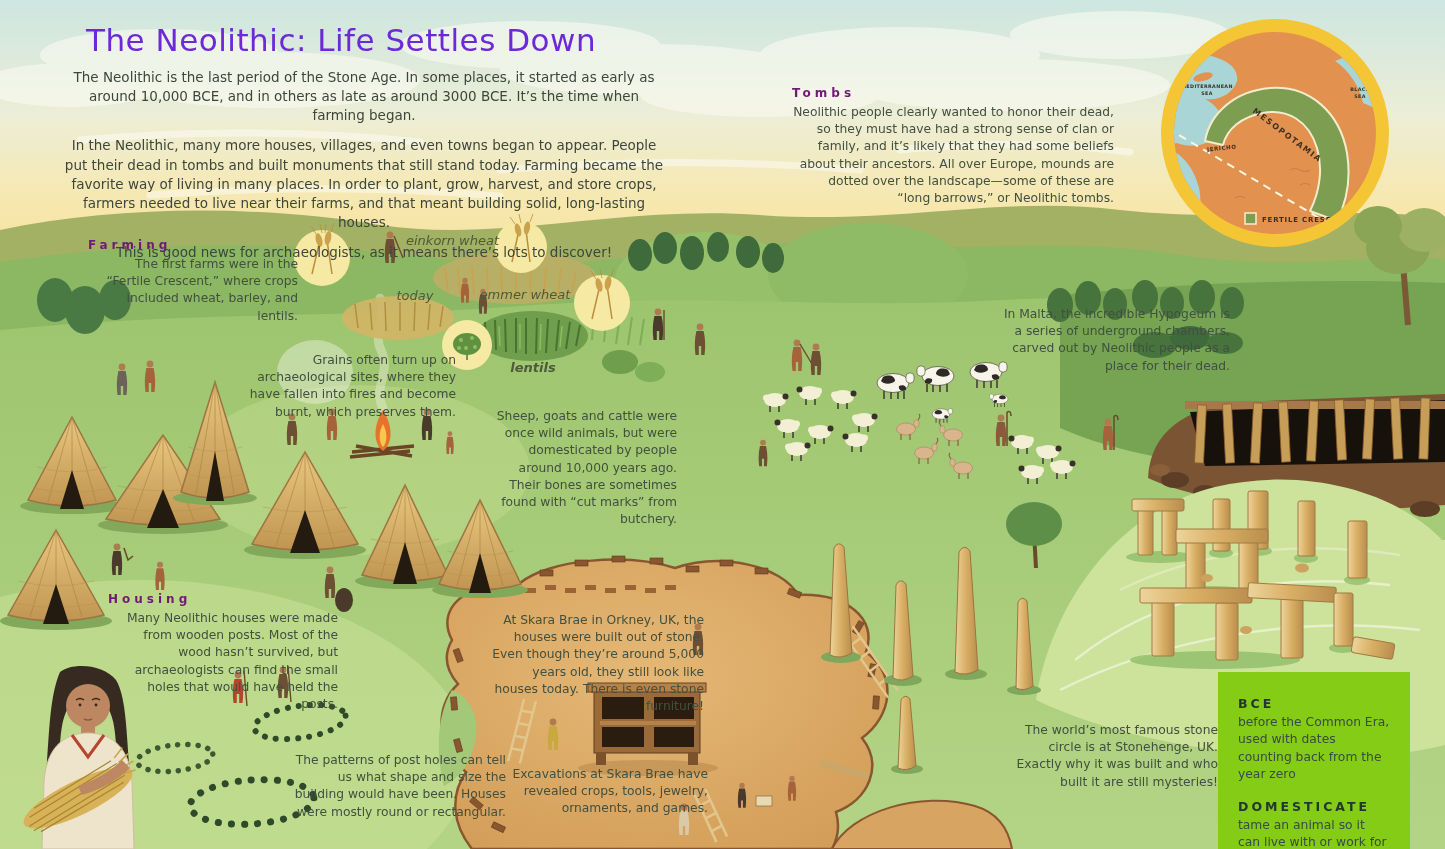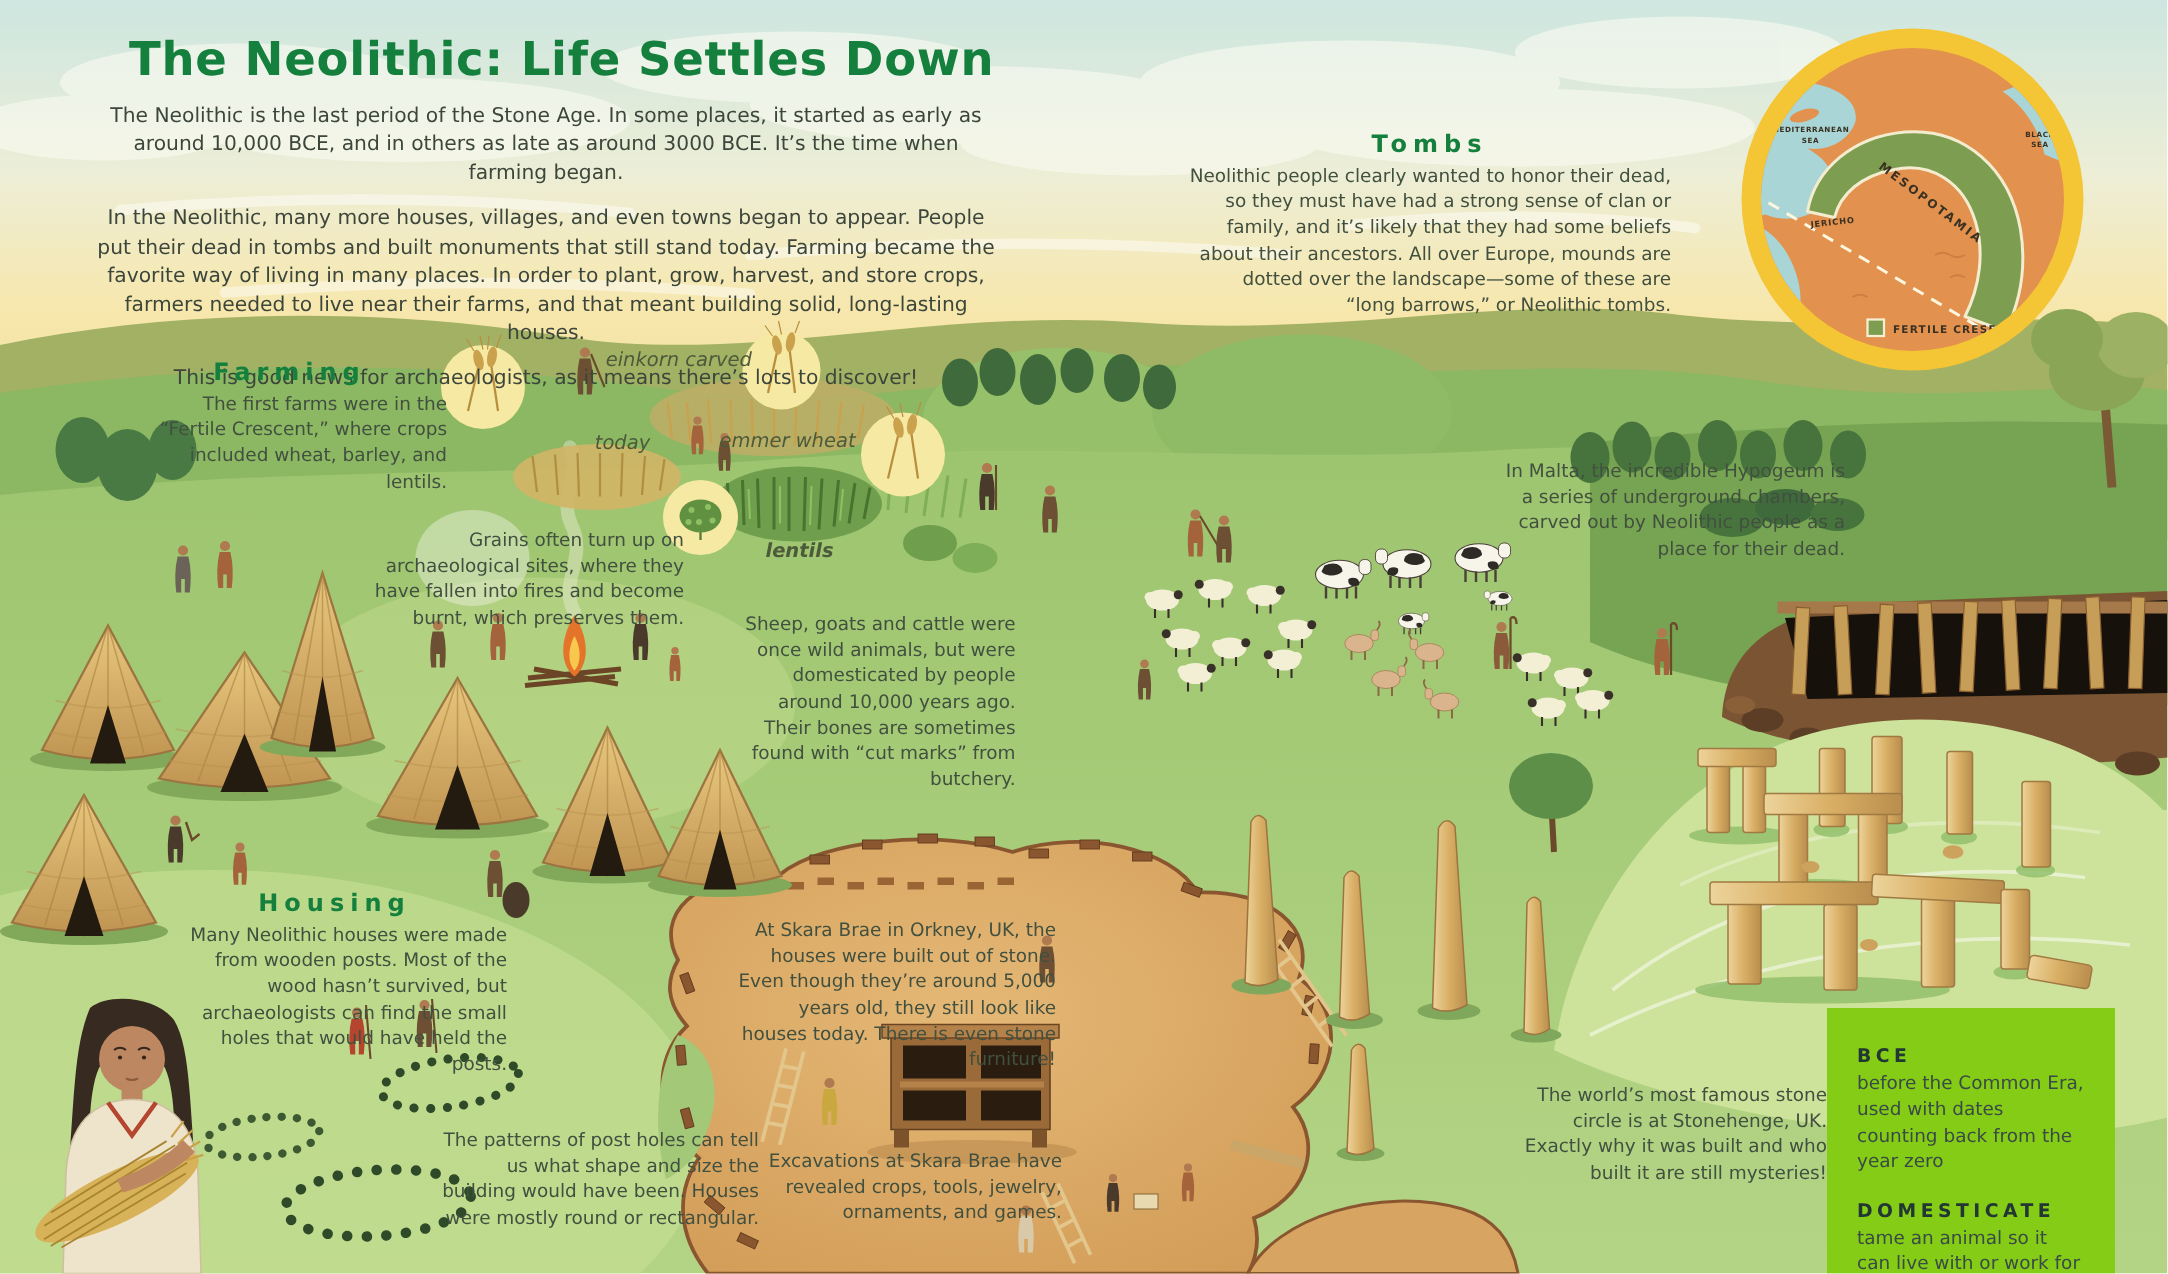--- a/index.html
+++ b/index.html
@@ -1,23 +1,23 @@
 <!DOCTYPE html>
 <html><head>
 <meta charset="utf-8">
 <style>
   html,body{margin:0;padding:0;background:#fff;}
   #canvas{position:relative;width:1445px;height:849px;overflow:hidden;
           font-family:"DejaVu Sans","Liberation Sans",sans-serif;}
   #scene{position:absolute;left:0;top:0;}
   .txt{position:absolute;z-index:5;}
-  .page-title{font-size:31px;font-weight:700;color:#15803d;letter-spacing:.5px;}
+  .page-title{font-size:31px;font-weight:400;color:#6d28d9;letter-spacing:.5px;}
   .intro{width:600px;text-align:center;font-size:13.5px;line-height:1.42;color:#3c463b;}
   .intro p{margin:0 0 11px 0;}
-  .sec .h{font-weight:700;letter-spacing:4px;font-size:16px;color:#15803d;text-align:center;margin-bottom:4px;}
+  .sec .h{font-weight:700;letter-spacing:4px;font-size:12px;color:#701a75;text-align:left;margin-bottom:4px;}
   .sec .b,.cap{font-size:12.3px;line-height:1.4;color:#42503f;text-align:right;}
   .crop-label{font-style:italic;font-size:13px;color:#4c5a3a;text-align:center;white-space:nowrap;}
   .glossary{position:absolute;left:1218px;top:672px;width:192px;height:177px;z-index:5;
             background:#84cc16;box-sizing:border-box;padding:24px 20px;}
   .g-term{font-weight:700;font-size:12.5px;letter-spacing:3px;color:#223733;margin-bottom:3px;}
   .g-def{font-size:12.3px;line-height:1.42;color:#3a4a46;margin-bottom:15px;}
 </style>
 </head>
 <body>
 
@@ -555,21 +555,21 @@
 <div class="txt sec" style="left:792px;top:86px;width:322px;">
   <div class="h">Tombs</div>
   <div class="b">Neolithic people clearly wanted to honor their dead, so they must have had a strong sense of clan or family, and it’s likely that they had some beliefs about their ancestors. All over Europe, mounds are dotted over the landscape—some of these are “long barrows,” or Neolithic tombs.</div>
 </div>
 
 <div class="txt sec" style="left:88px;top:238px;width:210px;">
   <div class="h">Farming</div>
   <div class="b">The first farms were in the “Fertile Crescent,” where crops included wheat, barley, and lentils.</div>
 </div>
 
-<div class="txt crop-label" style="left:395px;top:233px;width:115px;">einkorn carved</div>
+<div class="txt crop-label" style="left:395px;top:233px;width:115px;">einkorn wheat</div>
 <div class="txt crop-label" style="left:384px;top:288px;width:62px;">today</div>
 <div class="txt crop-label" style="left:470px;top:287px;width:110px;">emmer wheat</div>
 <div class="txt crop-label" style="left:500px;top:360px;width:66px;font-weight:bold;">lentils</div>
 
 <div class="txt cap" style="left:238px;top:352px;width:218px;">Grains often turn up on archaeological sites, where they have fallen into fires and become burnt, which preserves them.</div>
 <div class="txt cap" style="left:489px;top:408px;width:188px;">Sheep, goats and cattle were once wild animals, but were domesticated by people around 10,000 years ago. Their bones are sometimes found with “cut marks” from butchery.</div>
 <div class="txt cap" style="left:1002px;top:306px;width:228px;">In Malta, the incredible Hypogeum is a series of underground chambers, carved out by Neolithic people as a place for their dead.</div>
 
 
 <div class="txt sec" style="left:108px;top:592px;width:230px;">

